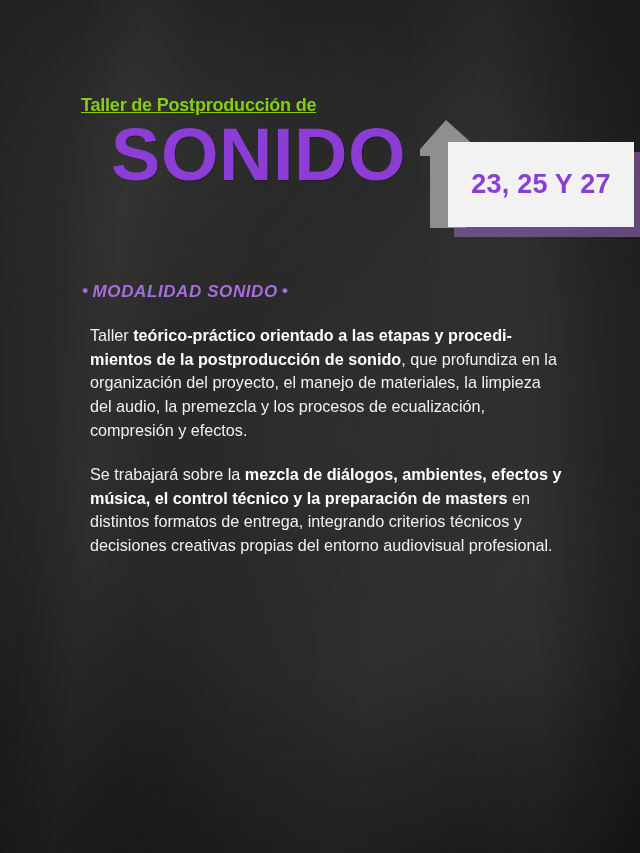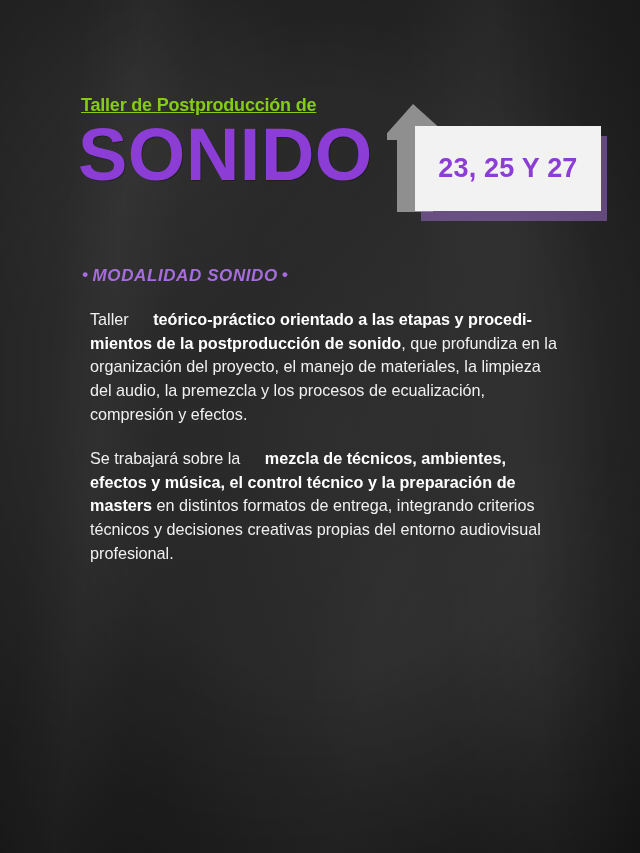--- a/index.html
+++ b/index.html
@@ -59,36 +59,37 @@
     font-size: 18px;
     font-weight: bold;
     letter-spacing: -0.2px;
     line-height: 1.1;
     margin: 0 0 4px 3px;
     text-decoration: underline;
   }
   .title-row {
     display: flex;
     align-items: flex-start;
+    justify-content: flex-end;
   }
   .title {
     color: #8b3dd6;
     font-size: 74px;
     font-weight: bold;
     letter-spacing: 0.5px;
     line-height: 0.95;
     margin: 0;
     text-shadow: 1px 1px 0 rgba(0,0,0,0.25);
   }
 
   
   .date-badge {
     position: relative;
     margin-left: 14px;
-    margin-top: 6px;
+    margin-top: 22px;
     width: 220px;
     height: 92px;
   }
   .badge-arrow {
     position: absolute;
     left: 0;
     top: -22px;
     width: 0;
     height: 0;
   }
@@ -147,21 +148,21 @@
 
   
   .body-copy {
     margin: 22px 78px 0 90px;
     color: #f0f0f0;
     font-size: 16.2px;
     line-height: 1.47;
   }
   .body-copy p { margin: 0 0 20px 0; }
   .body-copy p:last-child { margin-bottom: 0; }
-  .body-copy b { font-weight: bold; color: #ffffff; margin-left: 20px; }
+  .body-copy b { font-weight: bold; color: #ffffff; }
 </style>
 </head>
 <body>
 
 <div class="bg-texture"></div>
 <div class="bg-streak a"></div>
 <div class="bg-streak b"></div>
 <div class="vignette"></div>
 
 <div class="content">
@@ -187,16 +188,16 @@
   </div>
 
   <div class="modality">
     <span class="dot">•</span>
     <span>MODALIDAD SONIDO</span>
     <span class="dot">•</span>
   </div>
 
   <div class="body-copy" id="body-copy">
       <p><span>Taller </span><b>teórico-práctico orientado a las etapas y procedi-mientos de la postproducción de sonido</b><span>, que profundiza en la organización del proyecto, el manejo de materiales, la limpieza del audio, la premezcla y los procesos de ecualización, compresión y efectos.</span></p>
-      <p><span>Se trabajará sobre la </span><b>mezcla de técnicos, ambientes, efectos y música, el control técnico y la preparación de masters</b><span> en distintos formatos de entrega, integrando criterios técnicos y decisiones creativas propias del entorno audiovisual profesional.</span></p>
+      <p><span>Se trabajará sobre la </span><b>mezcla de diálogos, ambientes, efectos y música, el control técnico y la preparación de masters</b><span> en distintos formatos de entrega, integrando criterios técnicos y decisiones creativas propias del entorno audiovisual profesional.</span></p>
     </div>
 
 </div>
 
 </body></html>

